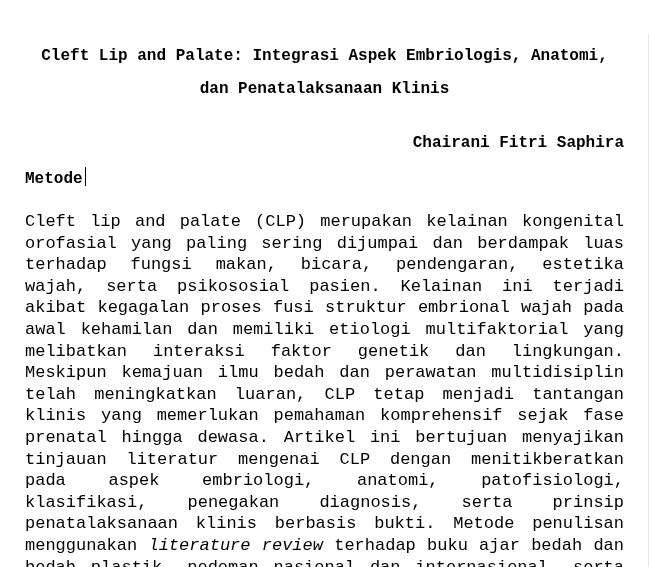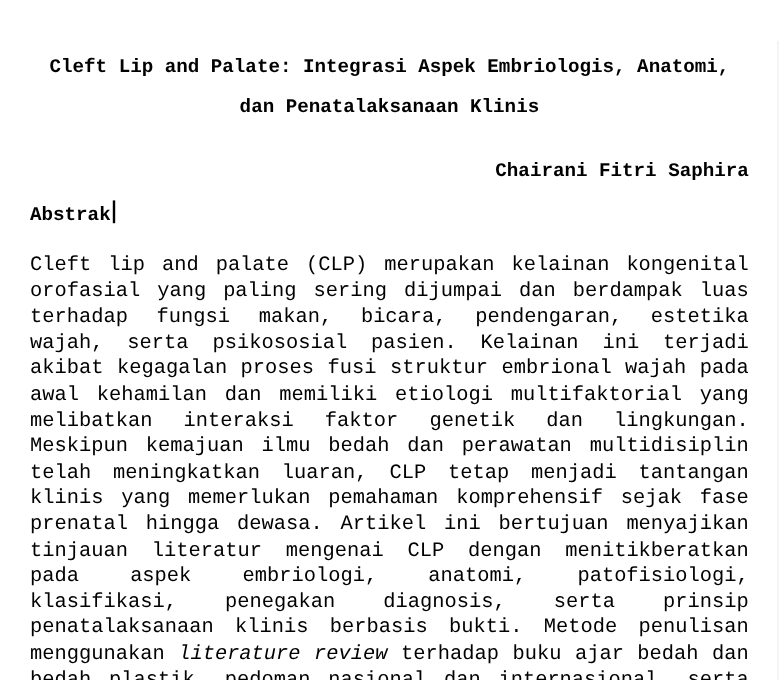--- a/index.html
+++ b/index.html
@@ -97,21 +97,21 @@
 
 <div class="viewport">
   <div class="page-content">
 
     <div class="doc-title">Cleft Lip and Palate: Integrasi Aspek Embriologis, Anatomi, dan Penatalaksanaan Klinis</div>
 
     <div class="author-block">
       <div>Chairani Fitri Saphira</div>
     </div>
 
-    <div class="abstract-heading"><span>Abstrak</span><span class="text-caret"></span></div>
+    <div class="abstract-heading"><span>Metode</span><span class="text-caret"></span></div>
 
     <div class="abstract-paragraph"><span>Cleft lip and palate (CLP) merupakan kelainan kongenital orofasial yang paling sering dijumpai dan berdampak luas terhadap fungsi makan, bicara, pendengaran, estetika wajah, serta psikososial pasien. Kelainan ini terjadi akibat kegagalan proses fusi struktur embrional wajah pada awal kehamilan dan memiliki etiologi multifaktorial yang melibatkan interaksi faktor genetik dan lingkungan. Meskipun kemajuan ilmu bedah dan perawatan multidisiplin telah meningkatkan luaran, CLP tetap menjadi tantangan klinis yang memerlukan pemahaman komprehensif sejak fase prenatal hingga dewasa. Artikel ini bertujuan menyajikan tinjauan literatur mengenai CLP dengan menitikberatkan pada aspek embriologi, anatomi, patofisiologi, klasifikasi, penegakan diagnosis, serta prinsip penatalaksanaan klinis berbasis bukti. Metode penulisan menggunakan </span><span class="italic-phrase">literature review</span><span> terhadap buku ajar bedah dan bedah plastik, pedoman nasional dan internasional, serta artikel ilmiah relevan. Diharapkan, integrasi konsep dasar dan pendekatan klinis ini dapat mendukung pengambilan keputusan yang tepat, meningkatkan koordinasi perawatan multidisiplin, serta mengoptimalkan luaran fungsional dan estetika pada pasien dengan CLP.</span></div>
 
 
   </div>
 
   <div class="page-right-edge"></div>
   <div class="page-bottom-edge"></div>
 </div>
 

